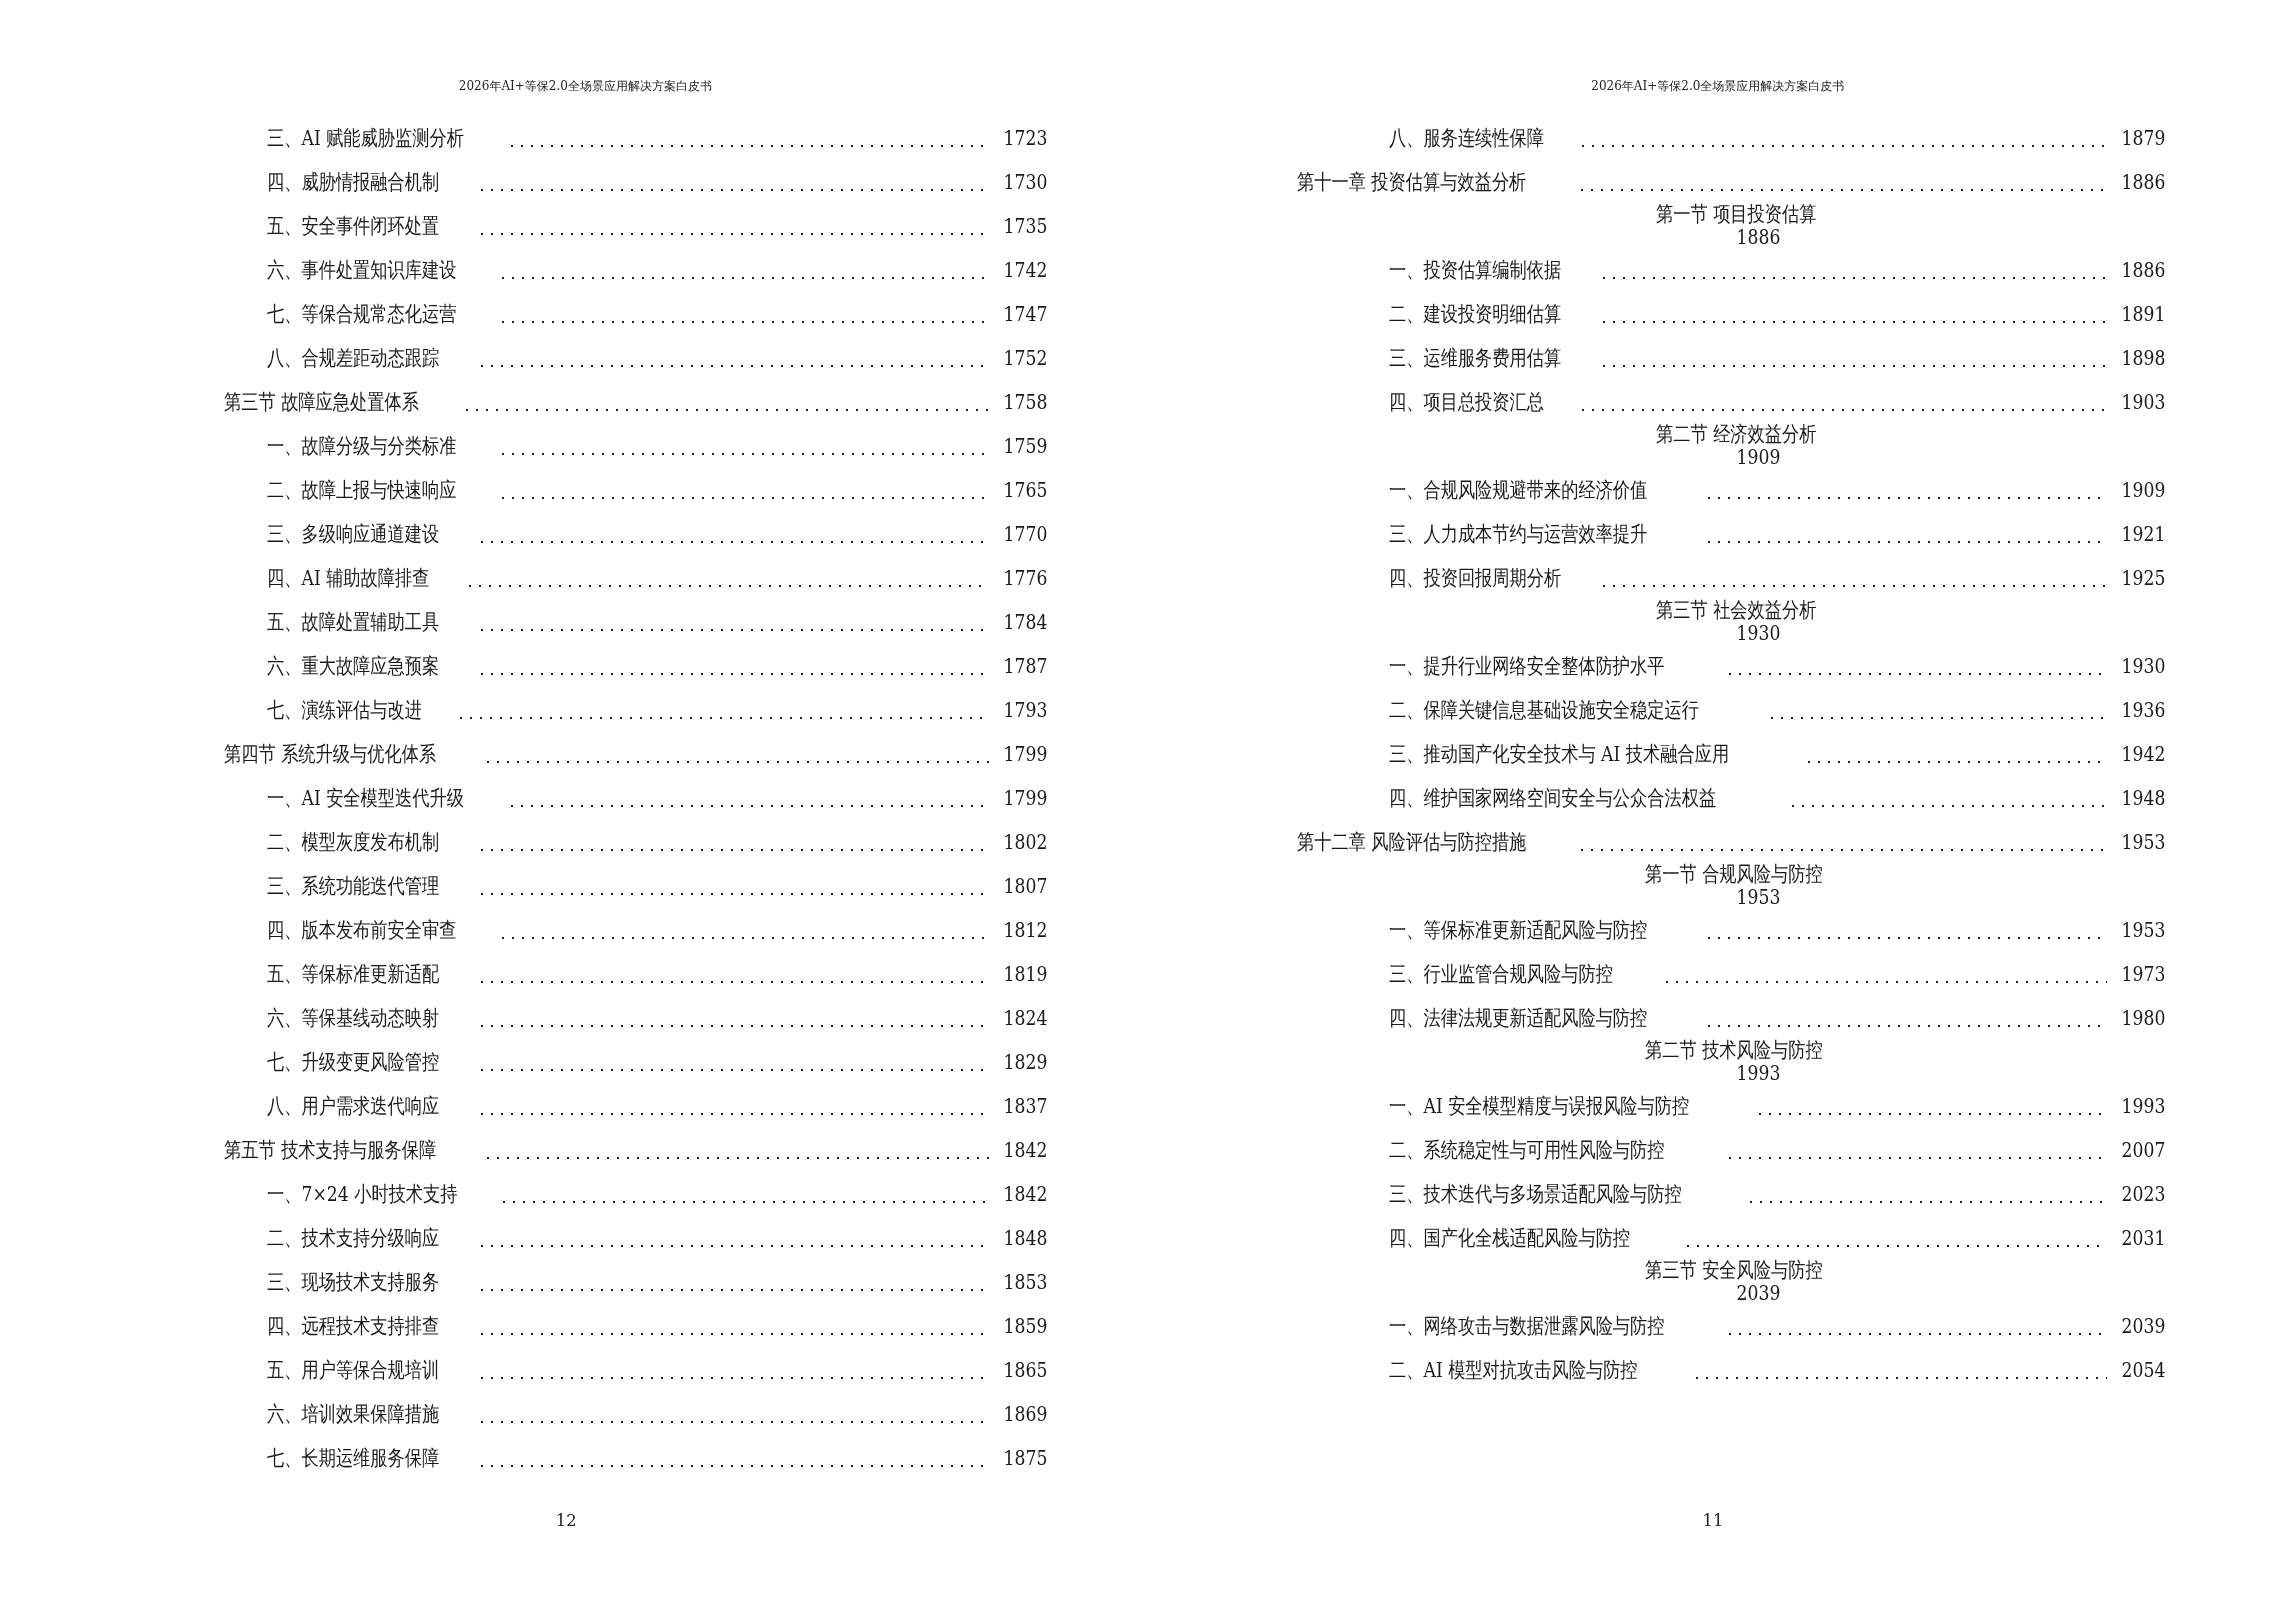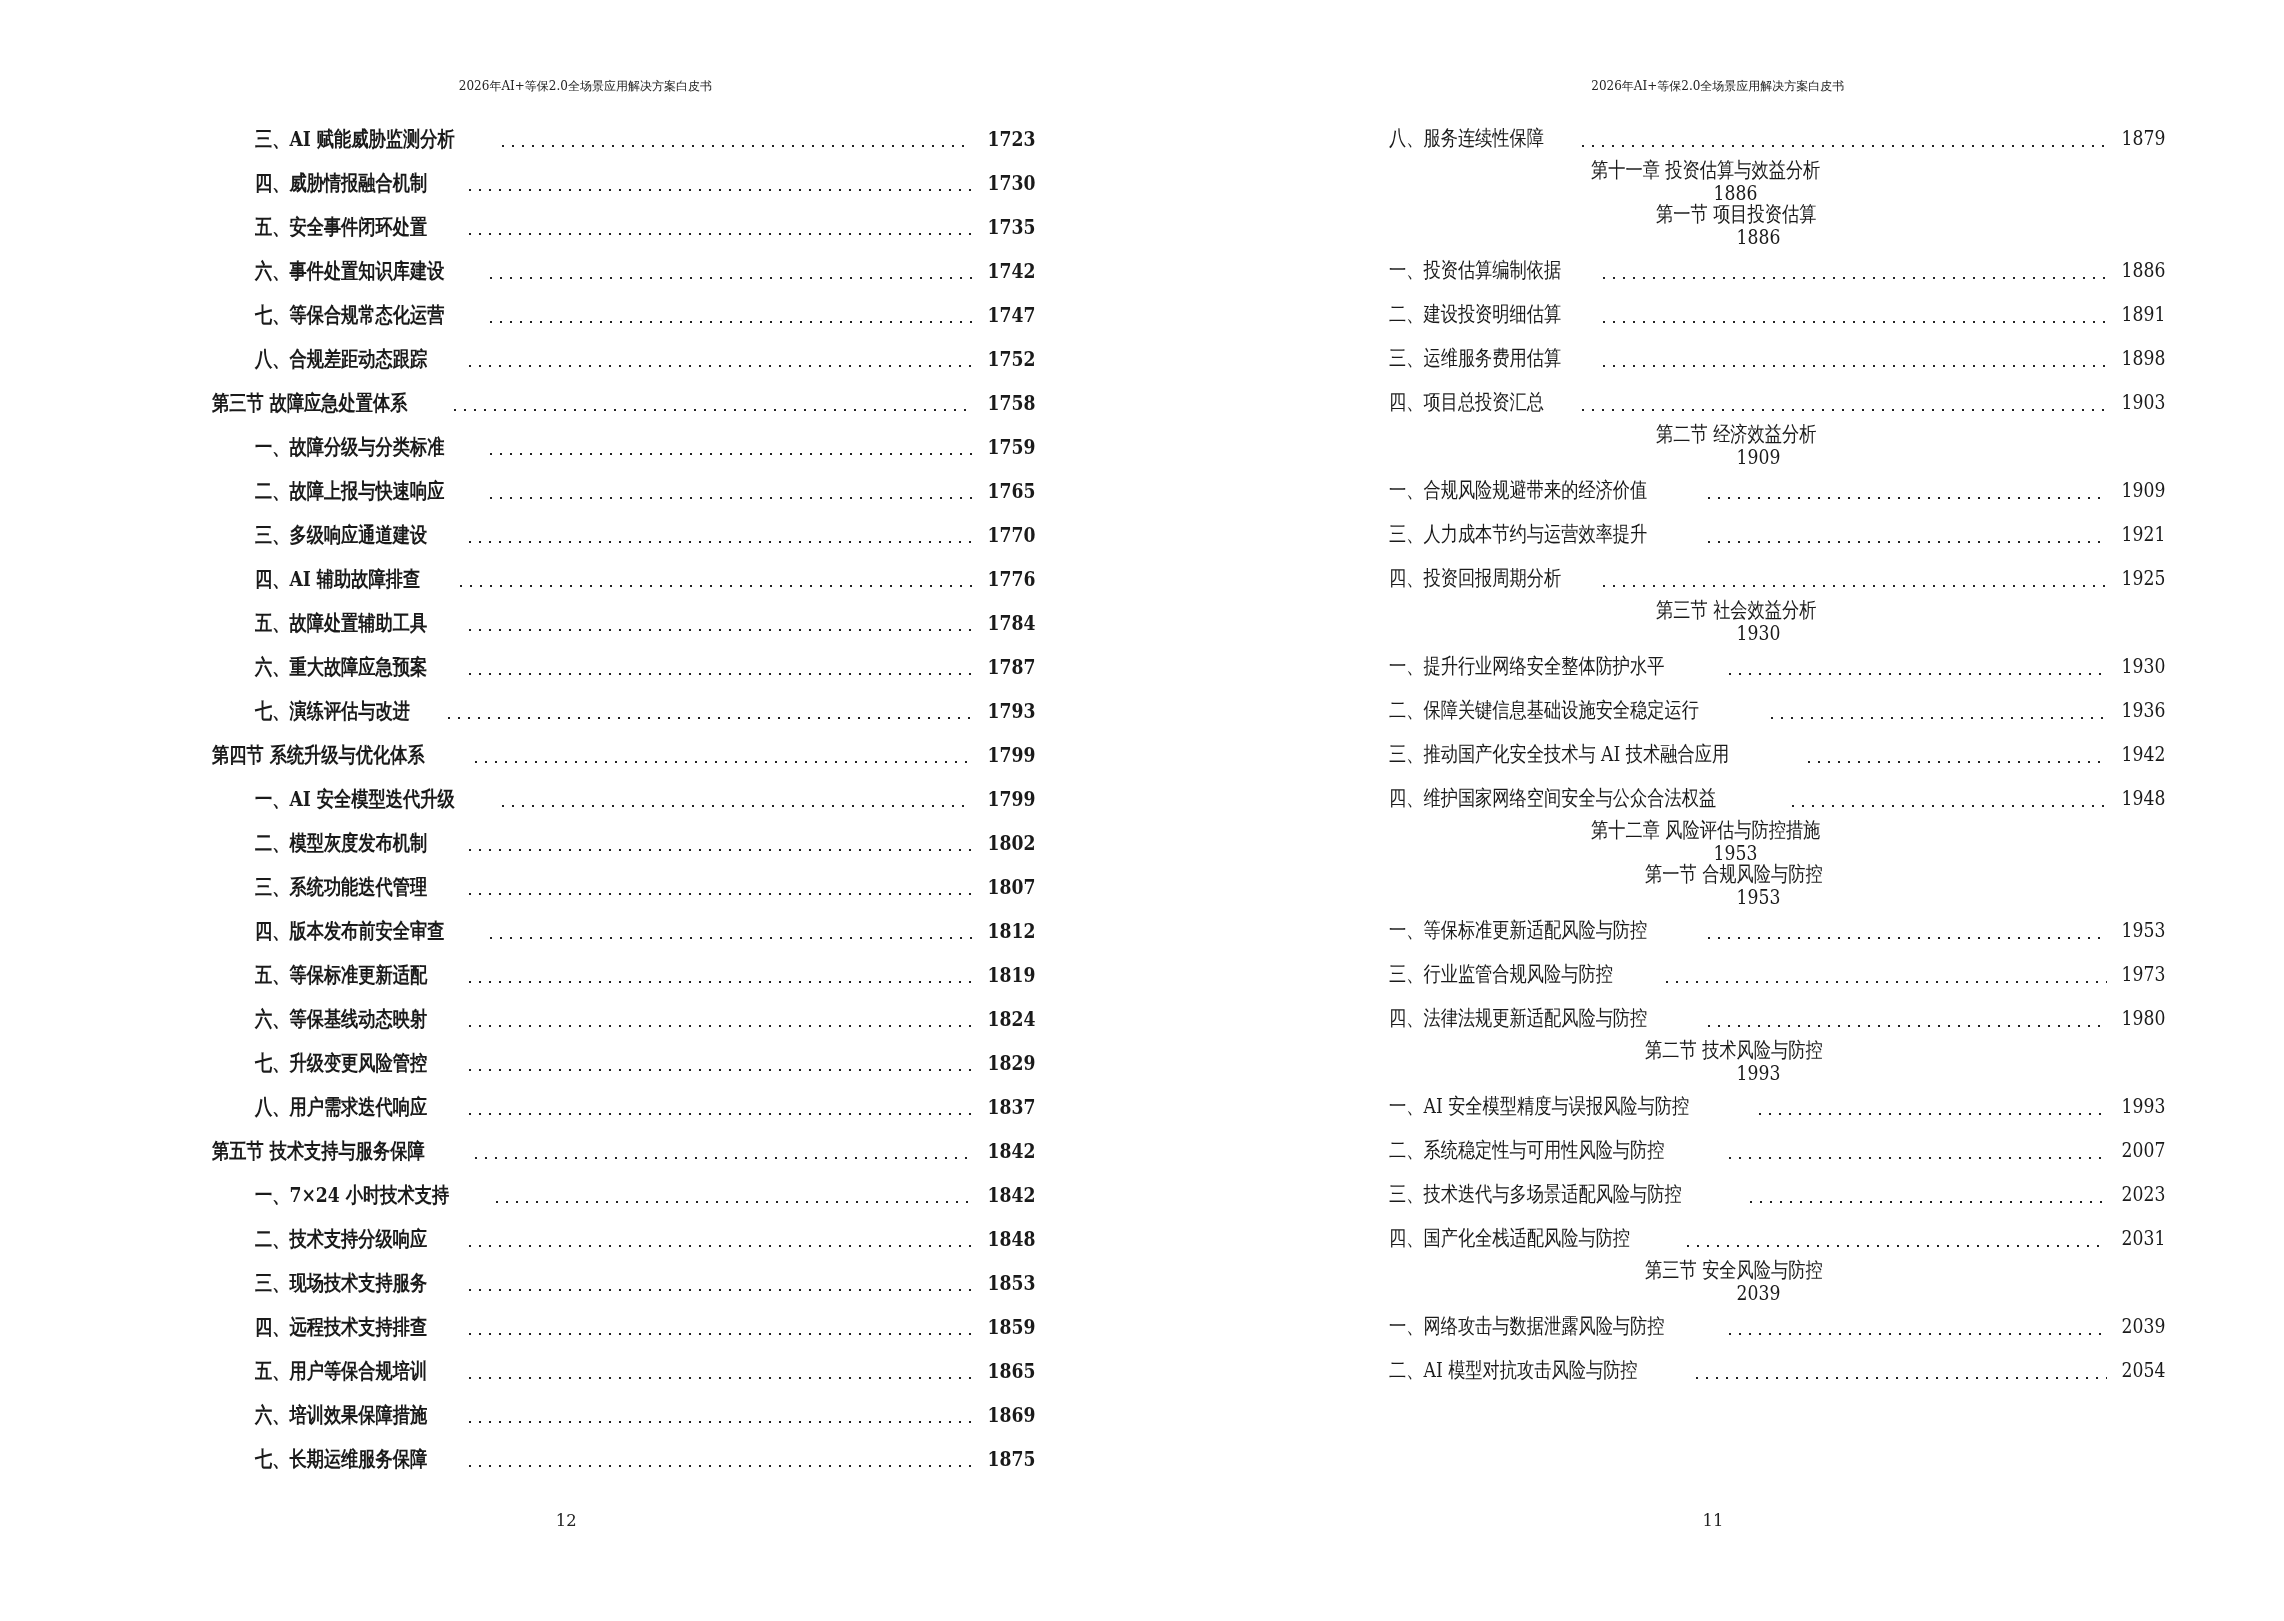--- a/index.html
+++ b/index.html
@@ -20,30 +20,30 @@
   .page-number {
     position: absolute; top: 1511px; left: 0; width: 100%;
     text-align: center; font-size: 16.4px; color: #222;
   }
   .page.left .page-number { left: -4.8px; }
   .page.right .page-number { left: 0px; }
   .toc {
     position: absolute; top: 116px;
     list-style: none; margin: 0; padding: 0;
   }
-  .page.left .toc  { left: 212px; width: 823px; font-weight: bold; }
+  .page.left .toc  { left: 224px; width: 823px; }
   .page.right .toc { left: 155px; width: 868px; }
   .toc-row {
     height: 44px; display: flex; align-items: center;
     font-size: 21px; line-height: 1; white-space: nowrap;
   }
   .toc-row.lvl-chapter { padding-left: 0; }
   .toc-row.lvl-section { padding-left: 0; }
   .toc-row.lvl-item    { padding-left: 43px; }
-  .page.right .toc-row.lvl-chapter { padding-left: 0; flex-direction: column; }
+  .page.right .toc-row.lvl-chapter { padding-left: 0; }
   .page.right .toc-row.lvl-section { padding-left: 45px; flex-direction: column; }
   .page.right .toc-row.lvl-item    { padding-left: 92px; }
   .toc-title { flex: 0 0 auto; transform: scaleX(0.82); transform-origin: left center; }
   .toc-leader {
     flex: 1 1 auto; margin: 0 4.8px 0 0; height: 21px;
     background-image: radial-gradient(circle, #222 1.3px, transparent 1.4px);
     background-size: 10px 3.9px; background-repeat: repeat-x;
     background-position: left 16.4px;
   }
   .toc-page { flex: 0 0 auto; font-size: 21px; transform: scaleX(0.82); transform-origin: right center; }

